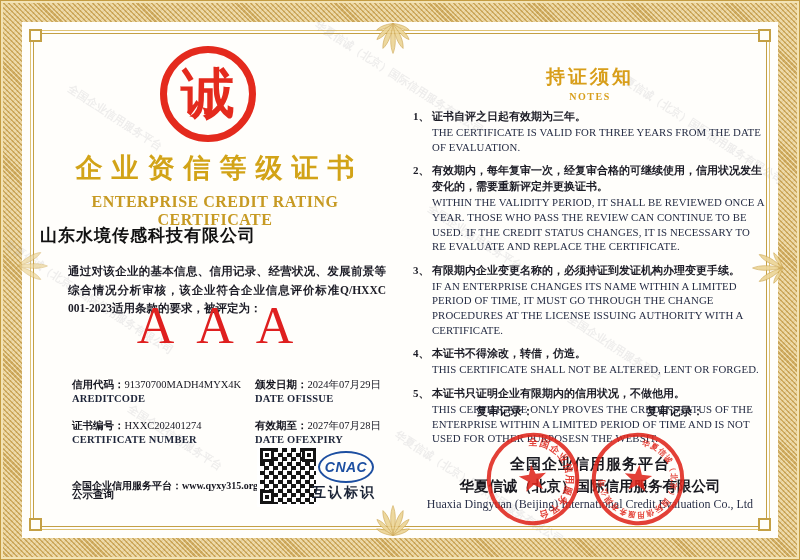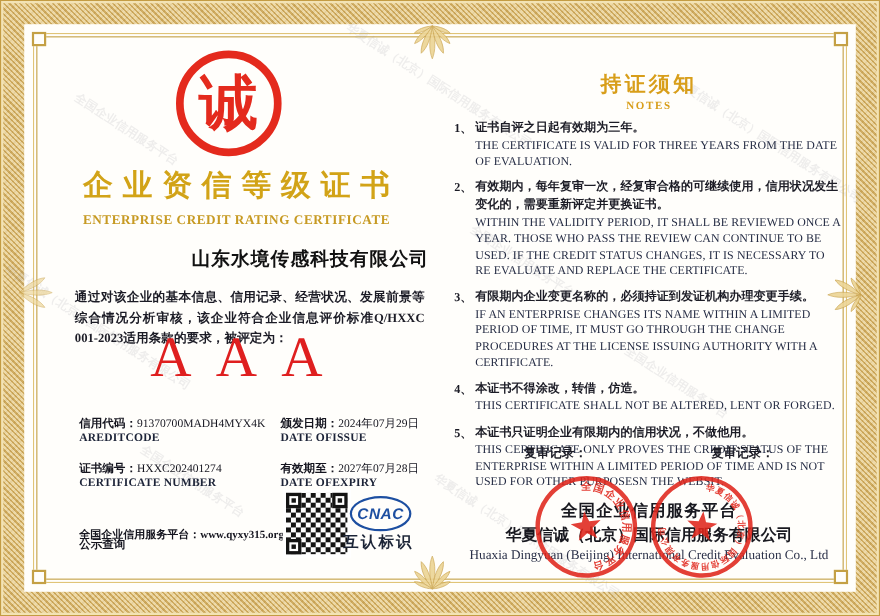--- a/index.html
+++ b/index.html
@@ -28,22 +28,22 @@
   .wm{position:absolute;color:#9a9aa2;opacity:.16;font-size:11px;white-space:nowrap;
       transform:rotate(33deg);pointer-events:none;font-weight:bold;}
   
   .logo{position:absolute;top:46px;left:160px;width:96px;height:96px;}
   .logo-ring{position:absolute;inset:0;border:7px solid #e42a1d;border-radius:50%;}
   .logo-char{position:absolute;inset:0;display:flex;align-items:center;justify-content:center;
              color:#e42a1d;font-size:54px;font-weight:bold;line-height:1;}
   .title{position:absolute;top:150px;left:40px;width:350px;text-align:center;
          color:#d2a317;font-size:27px;font-weight:bold;letter-spacing:9px;text-indent:9px;}
   .subtitle{position:absolute;top:193px;left:40px;width:350px;text-align:center;
-            color:#c79a23;font-size:12px;font-weight:bold;letter-spacing:.5px;}
-  .company{position:absolute;top:224px;left:40px;width:350px;text-align:right;
+            color:#c79a23;font-size:16px;font-weight:bold;letter-spacing:.5px;}
+  .company{position:absolute;top:224px;left:40px;width:350px;text-align:left;
            color:#111;font-size:17px;font-weight:bold;letter-spacing:1px;font-family:Liberation Serif, serif;}
   .statement{position:absolute;top:262px;left:68px;width:318px;color:#1c1c26;
              font-size:11.5px;font-weight:bold;line-height:1.62;text-align:justify;}
   .rating{position:absolute;top:296px;left:40px;width:350px;text-align:center;
           color:#df1f1f;font-size:52px;letter-spacing:22px;text-indent:22px;font-weight:normal;}
   .fields{position:absolute;top:378px;left:72px;width:320px;font-size:10.5px;color:#15151f;}
   .f-item{position:absolute;white-space:nowrap;}
   .f-label{font-weight:bold;}
   .f-sub{font-weight:bold;letter-spacing:.2px;color:#1d2438;}
   

